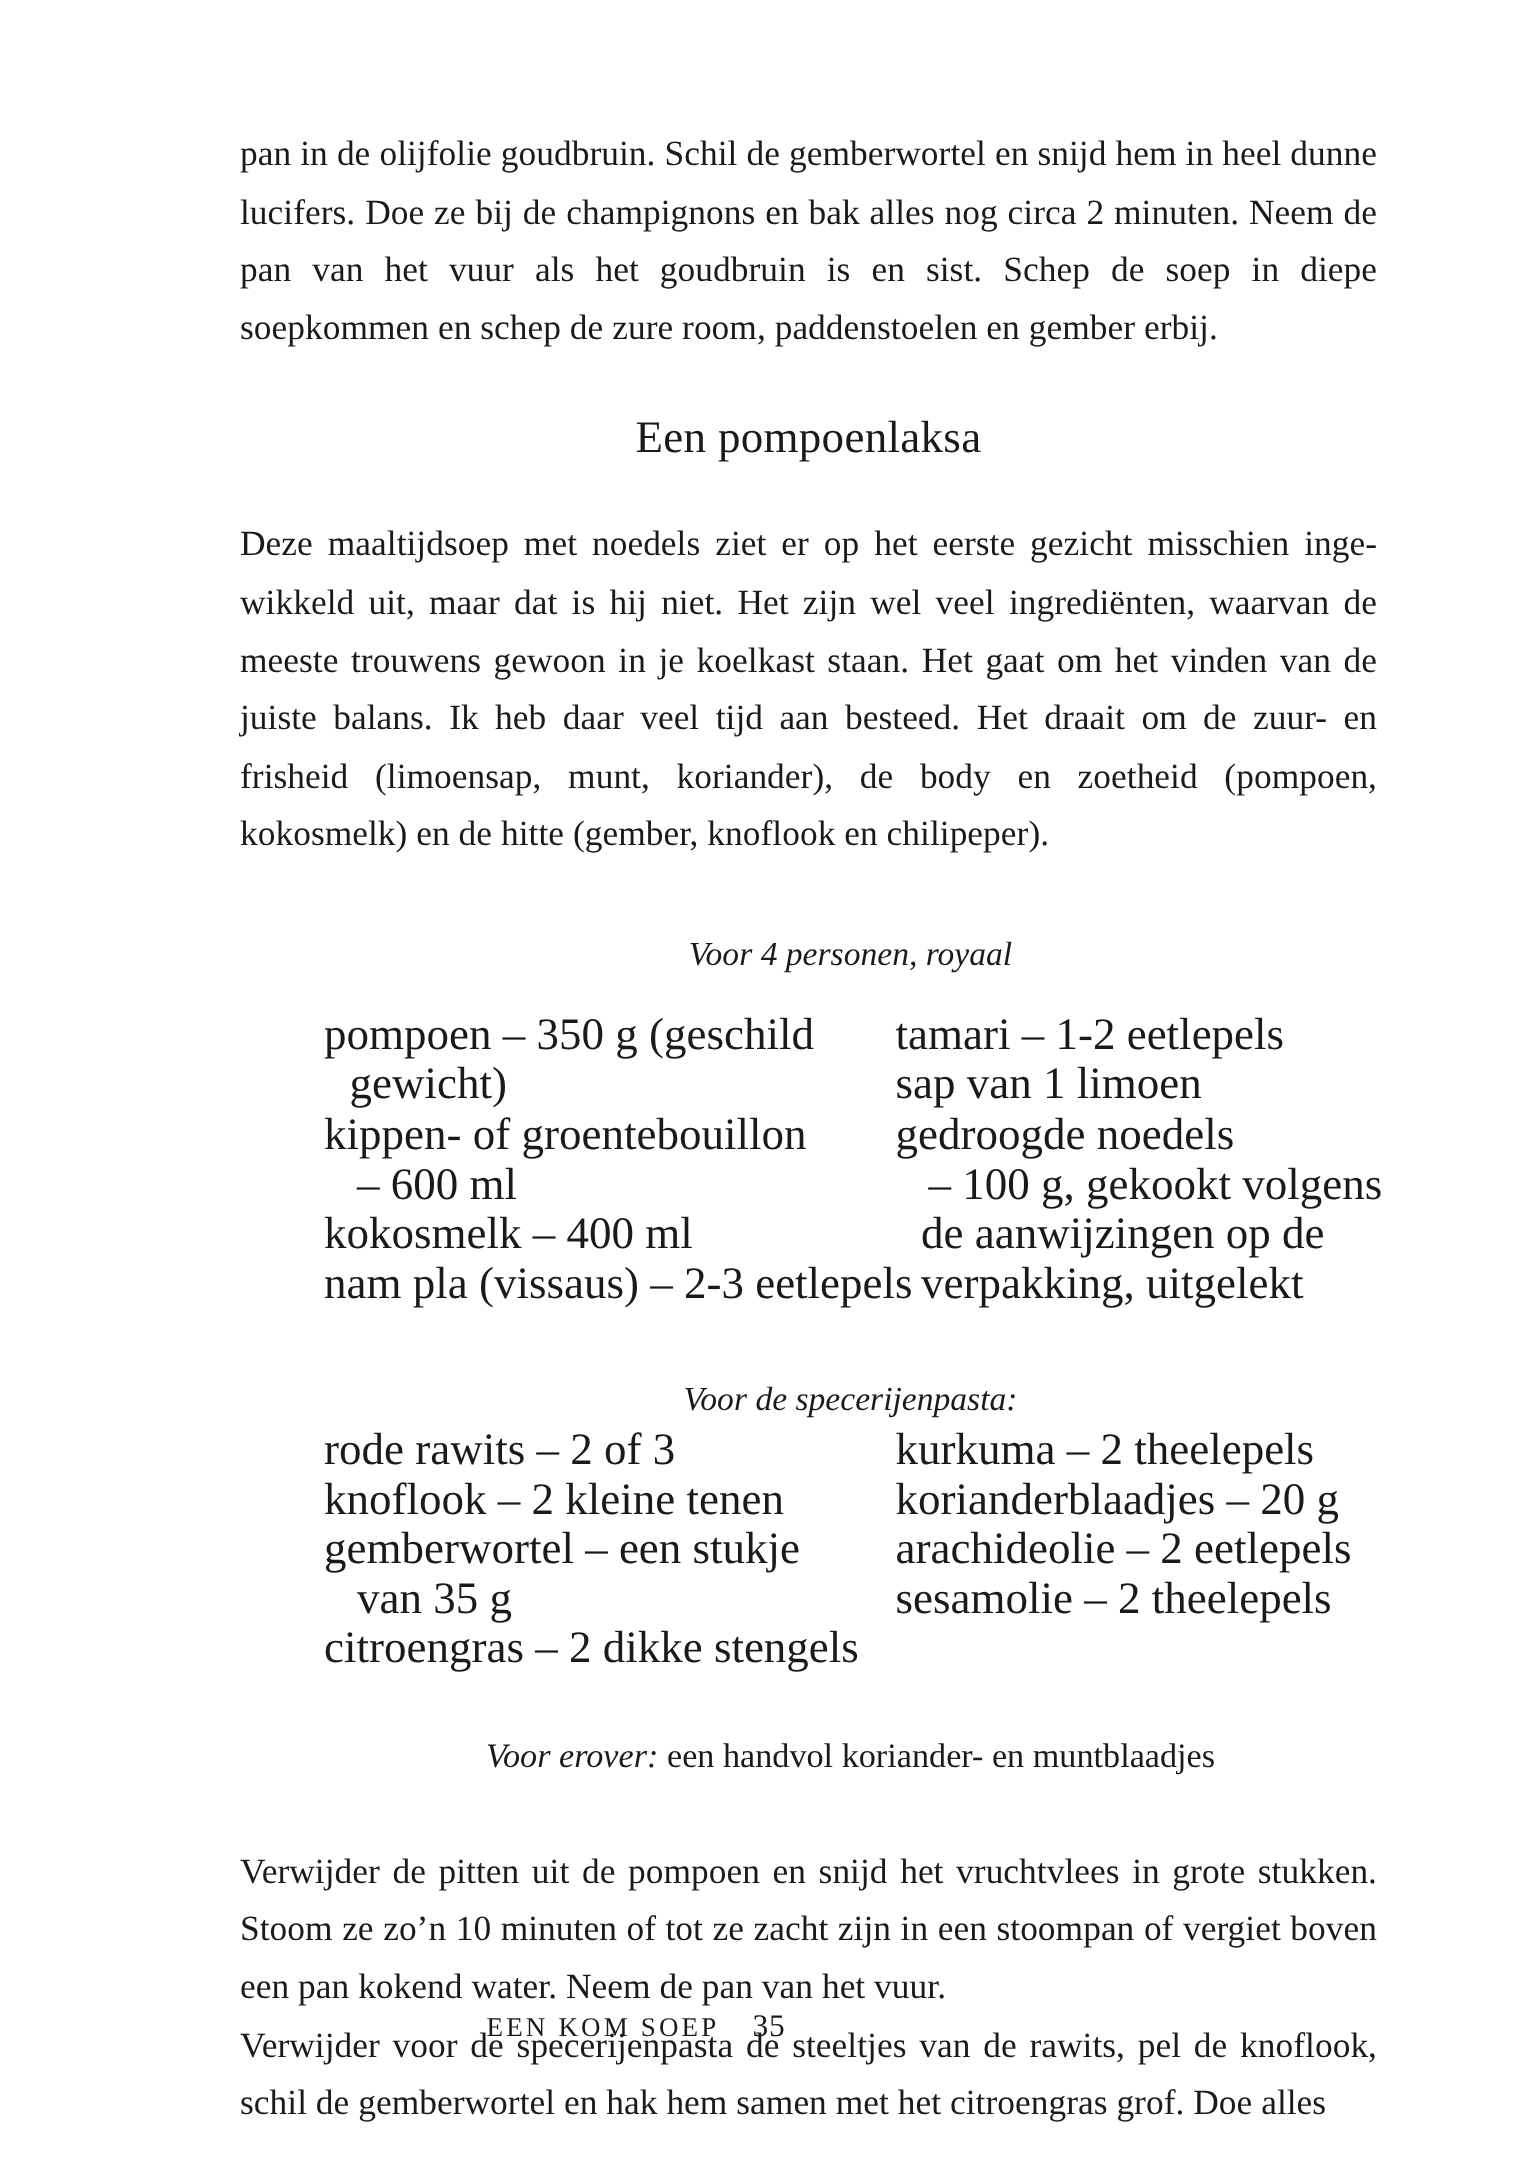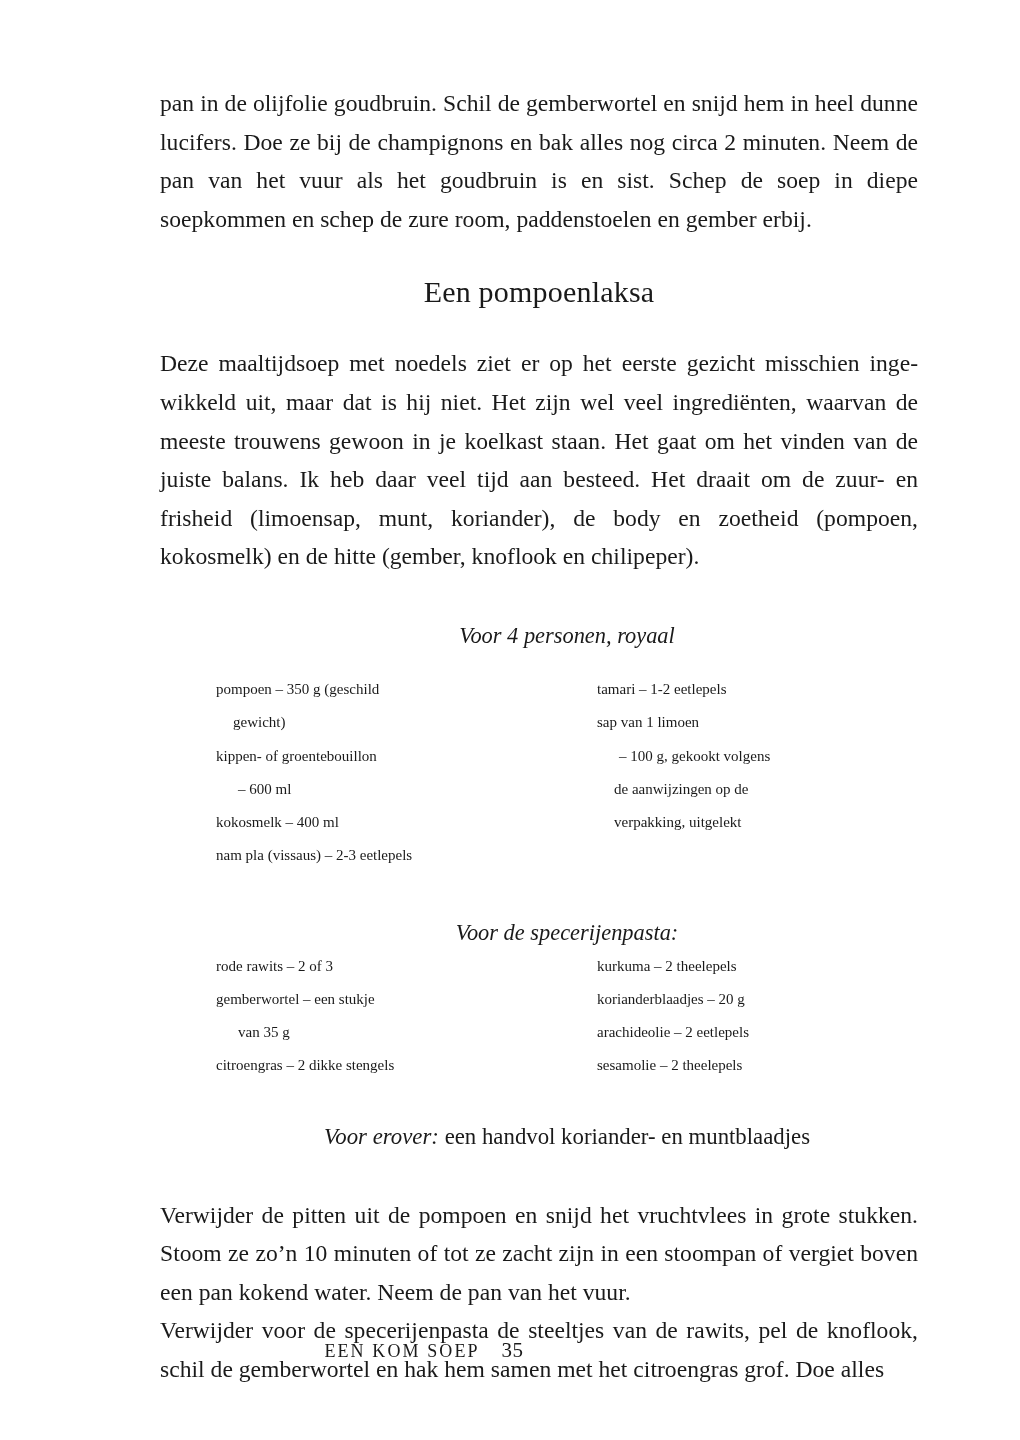--- a/index.html
+++ b/index.html
@@ -76,21 +76,21 @@
     display: grid;
     grid-template-columns: 381px 321px;
     column-gap: 0px;
   }
 
   .ing-col {
     display: block;
   }
 
   .ing-line {
-    font-size: 15px;
+    font-size: 30px;
     line-height: 33.2px;
     margin: 0;
     white-space: nowrap;
   }
 
   .ind-1 { padding-left: 17px; }
   .ind-2 { padding-left: 22px; }
 
   .block-gap-1 { height: 21px; }
 
@@ -164,31 +164,33 @@
           <div class="ing-line">pompoen – 350 g (geschild</div>
           <div class="ing-line ind-1">gewicht)</div>
           <div class="ing-line">kippen- of groentebouillon</div>
           <div class="ing-line ind-2">– 600 ml</div>
           <div class="ing-line">kokosmelk – 400 ml</div>
           <div class="ing-line">nam pla (vissaus) – 2-3 eetlepels</div>
         </div>
         <div class="ing-col">
           <div class="ing-line">tamari – 1-2 eetlepels</div>
           <div class="ing-line">sap van 1 limoen</div>
+          <div class="ing-line">gedroogde noedels</div>
           <div class="ing-line ind-2">– 100 g, gekookt volgens</div>
           <div class="ing-line ind-1">de aanwijzingen op de</div>
           <div class="ing-line ind-1">verpakking, uitgelekt</div>
         </div>
       </div>
 
       <div class="section-2">
         <p class="ing-heading">Voor de specerijenpasta:</p>
         <div class="ing-grid">
           <div class="ing-col">
             <div class="ing-line">rode rawits – 2 of 3</div>
+            <div class="ing-line">knoflook – 2 kleine tenen</div>
             <div class="ing-line">gemberwortel – een stukje</div>
             <div class="ing-line ind-2">van 35 g</div>
             <div class="ing-line">citroengras – 2 dikke stengels</div>
           </div>
           <div class="ing-col">
             <div class="ing-line">kurkuma – 2 theelepels</div>
             <div class="ing-line">korianderblaadjes – 20 g</div>
             <div class="ing-line">arachideolie – 2 eetlepels</div>
             <div class="ing-line">sesamolie – 2 theelepels</div>
           </div>

